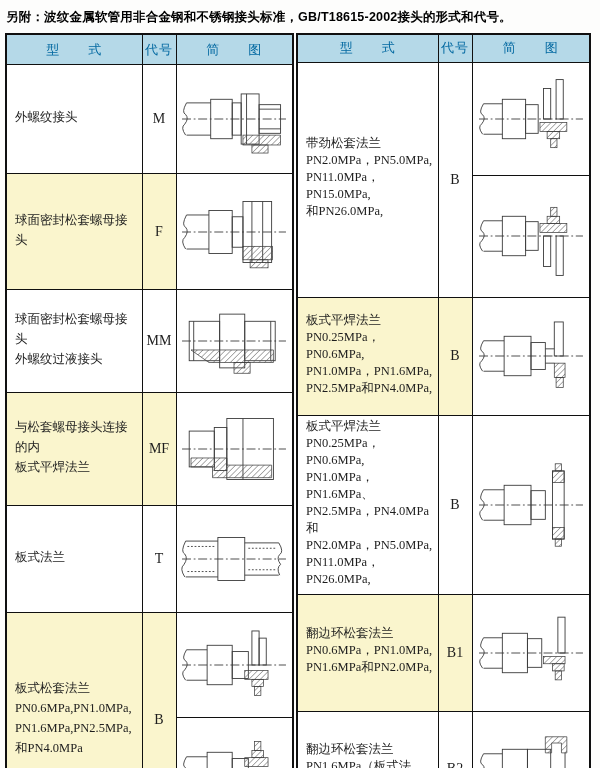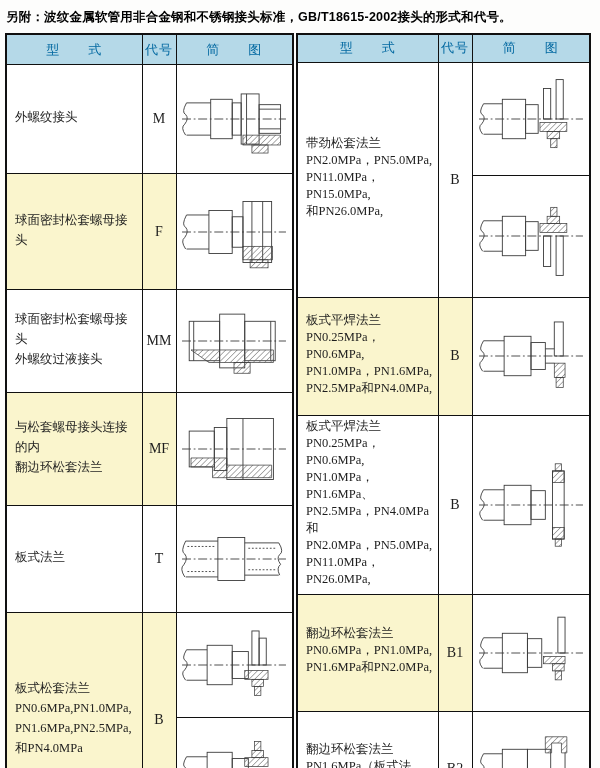--- a/index.html
+++ b/index.html
@@ -121,21 +121,21 @@
                   <line x1="101" y1="26" x2="101" y2="70"></line>
                   <path d="M12,58 L104,58 L104,72 L32,72 Z" fill="url(#hatch)" stroke-width="0.8"></path>
                   <rect x="60" y="72" width="18" height="12" fill="url(#hatch)" stroke-width="0.8"></rect>
                   <line x1="2" y1="48" x2="118" y2="48" stroke-dasharray="10 3 2 3"></line>
                 </g>
               </svg>
         </td>
       </tr>
       <tr style="height:104px">
         <td class="type hl">与松套螺母接头连接的内
-翻边环松套法兰</td>
+板式平焊法兰</td>
         <td class="code hl">MF</td>
         <td class="diag">
           <svg class="dg" viewBox="0 0 120 96" width="110" height="86">
                 <g stroke="#3a3a3a" stroke-width="1" fill="none">
                   <rect x="10" y="28" width="28" height="40"></rect>
                   <rect x="38" y="24" width="14" height="48"></rect>
                   <rect x="52" y="14" width="52" height="68"></rect>
                   <line x1="70" y1="14" x2="70" y2="82"></line>
                   <path d="M12,58 L52,58 L52,66 L102,66 L102,80 L36,80 L36,68 L12,68 Z" fill="url(#hatch)" stroke-width="0.8"></path>
                   <line x1="2" y1="48" x2="118" y2="48" stroke-dasharray="10 3 2 3"></line>

